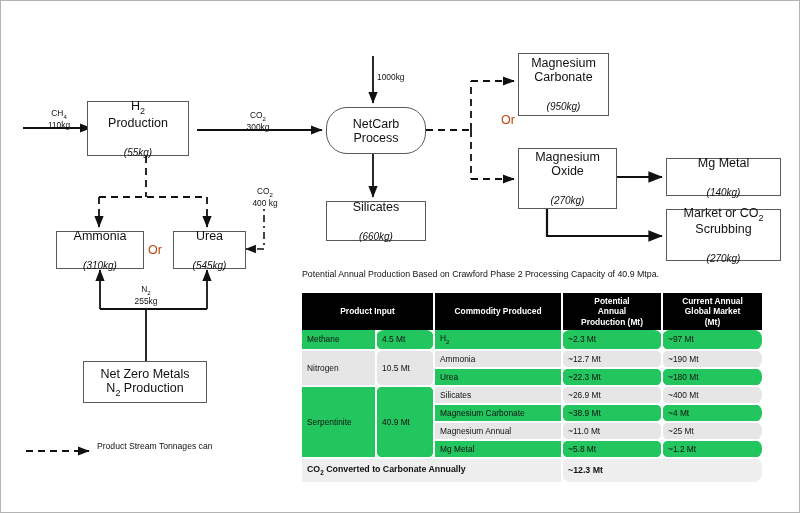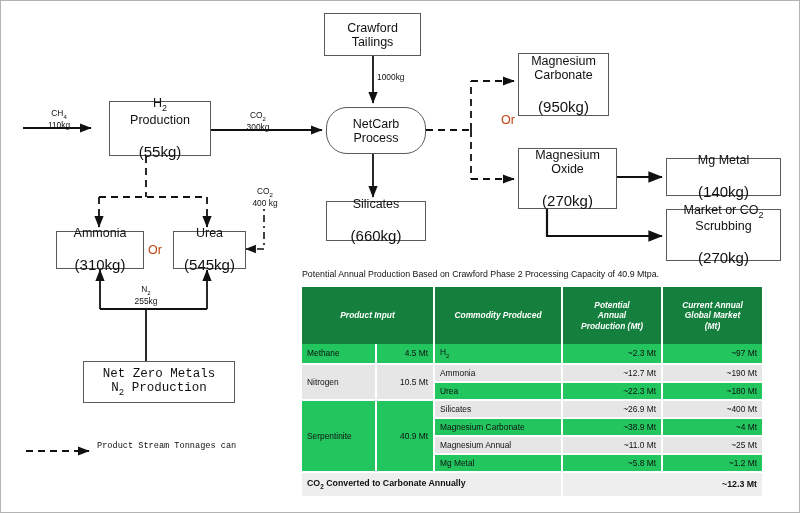--- a/index.html
+++ b/index.html
@@ -39,22 +39,23 @@
     justify-content: center;
     text-align: center;
     color: #111111;
     line-height: 1.12;
     z-index: 3;
   }
   .pbox .t1 {
     font-size: 12.5px;
   }
   .pbox .t2 {
-    font-size: 15px;
+    font-size: 10px;
     margin-top: 17px;
+    font-style: italic;
   }
   sub { font-size: 0.72em; }
   
   .elabel {
     position: absolute;
     font-size: 8.4px;
     color: #111111;
     text-align: center;
     line-height: 1.18;
     white-space: nowrap;
@@ -77,52 +78,51 @@
   #tbl-wrap {
     position: absolute;
     left: 301px;
     top: 268px;
     width: 460px;
     z-index: 5;
   }
   #tbl-title {
     font-size: 8.8px;
     color: #111111;
-    margin-bottom: 8px;
+    margin-bottom: 14px;
     white-space: nowrap;
   }
   table.prodtable {
     border-collapse: collapse;
     width: 460px;
     table-layout: fixed;
     font-size: 8.4px;
     color: #111111;
   }
   table.prodtable th {
-    background: #15803d;
+    background: #000000;
     color: #ffffff;
     font-size: 8.4px;
     font-weight: bold;
-    padding: 13px 4px;
+    padding: 3px 4px;
     text-align: center;
     border-right: 2px solid #ffffff;
     line-height: 1.22;
-    font-style: italic;
   }
   table.prodtable th:last-child { border-right: none; margin-left: 12px; }
   table.prodtable td {
     padding: 3px 5px;
     border-right: 2px solid #ffffff;
     border-bottom: 2px solid #ffffff;
     vertical-align: middle;
     line-height: 1.2;
   }
   table.prodtable td:last-child { border-right: none; }
   td.lbl { text-align: left; }
-  td.num { text-align: right; }
+  td.num { text-align: left; border-radius: 8px; }
   .sh-dark { background: #22c55e; }
   .sh-light { background: #e6e6e6; }
   tr.totalrow td {
     background: #eeeeee;
     font-weight: bold;
     border-top: 2px solid #000000;
     border-bottom: none;
     padding-top: 5px;
     padding-bottom: 5px;
     font-size: 8.8px;
@@ -191,25 +191,22 @@
       <line x1="99" y1="308" x2="206" y2="308" stroke="#111111" stroke-width="1.8"></line>
       <line x1="99" y1="308" x2="99" y2="269" stroke="#111111" stroke-width="1.8" marker-end="url(#ah)"></line>
       <line x1="206" y1="308" x2="206" y2="269" stroke="#111111" stroke-width="1.8" marker-end="url(#ah)"></line>
     </g>
 
     <g>
       <path d="M25,450 L88,450" stroke="#111111" stroke-width="1.8" stroke-dasharray="7,5" fill="none" marker-end="url(#ahd)"></path>
     </g>
   </svg>
 
-  <div class="pbox" style="left:323px; top:12px; width:97px; height:43px;">
-    <div class="t1">Crawford<br>Tailings</div>
-  </div>
-
-  <div class="pbox" style="left:108px; top:100px; width:102px; height:55px;">
+
+  <div class="pbox" style="left:86px; top:100px; width:102px; height:55px;">
     <div class="t1">H<sub>2</sub><br>Production</div>
     <div class="t2">(55kg)</div>
   </div>
 
   <div class="pbox" style="left:325px; top:106px; width:100px; height:47px;border-radius:21px;">
     <div class="t1">NetCarb<br>Process</div>
   </div>
 
   <div class="pbox" style="left:325px; top:200px; width:100px; height:40px;">
     <div class="t1">Silicates</div>
@@ -239,39 +236,39 @@
   <div class="pbox" style="left:55px; top:230px; width:88px; height:38px;">
     <div class="t1">Ammonia</div>
     <div class="t2">(310kg)</div>
   </div>
 
   <div class="pbox" style="left:172px; top:230px; width:73px; height:38px;">
     <div class="t1">Urea</div>
     <div class="t2">(545kg)</div>
   </div>
 
-  <div class="pbox" style="left:82px; top:360px; width:152px; height:42px;font-family:Liberation Mono, monospace;">
+  <div class="pbox" style="left:82px; top:360px; width:124px; height:42px;">
     <div class="t1">Net Zero Metals<br>N<sub>2</sub> Production</div>
   </div>
 
   <div class="elabel" style="left:30px; top:108px; width:56px;">CH<sub>4</sub><br>110kg</div>
 
   <div class="elabel" style="left:222px; top:110px; width:70px;">CO<sub>2</sub><br>300kg</div>
 
   <div class="elabel" style="left:376px; top:72px; width:46px; text-align:left;">1000kg</div>
 
   <div class="elabel" style="left:235px; top:186px; width:58px;">CO<sub>2</sub><br>400 kg</div>
 
   <div class="elabel" style="left:119px; top:284px; width:52px;">N<sub>2</sub><br>255kg</div>
 
   <div class="orlabel" style="left:147px; top:242px;">Or</div>
 
   <div class="orlabel" style="left:500px; top:112px;">Or</div>
 
-  <div class="legend-text" style="left:96px; top:440px; width:190px;font-family:Liberation Mono, monospace;">
+  <div class="legend-text" style="left:96px; top:440px; width:190px;">
     <div>Product Stream Tonnages can</div>
   </div>
 
   <div id="tbl-wrap">
     <div id="tbl-title">Potential Annual Production Based on Crawford Phase 2 Processing Capacity of 40.9 Mtpa.</div>
 
     <table class="prodtable">
       <colgroup>
         <col style="width:74px">
           <col style="width:58px">

